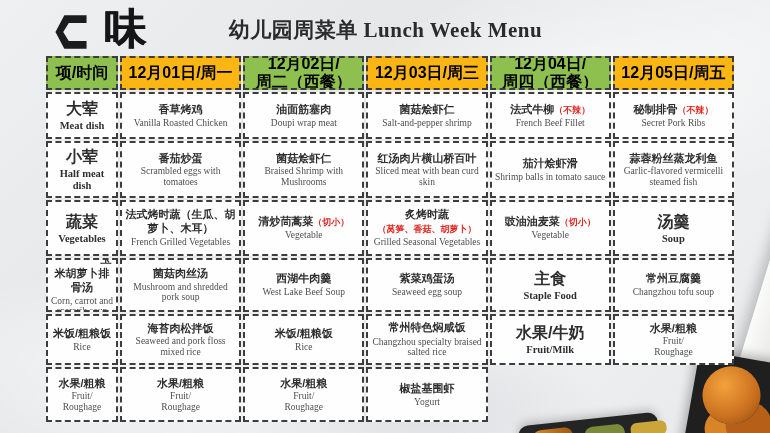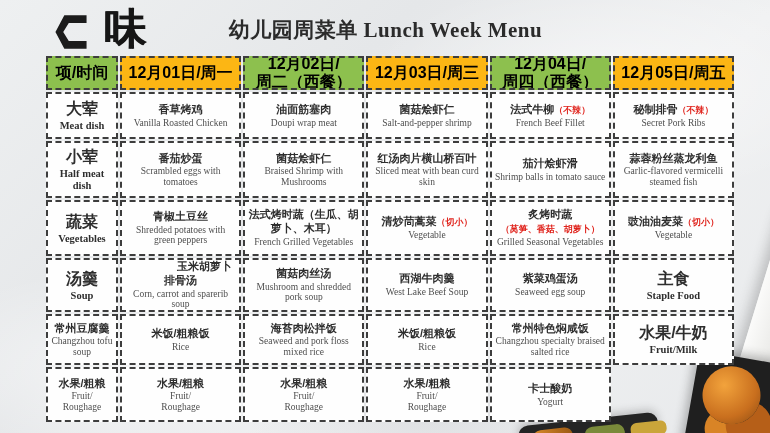--- a/index.html
+++ b/index.html
@@ -154,24 +154,20 @@
     </div>
     <div class="cell dish">
       <div class="zh"><div class="" style="display: inline;">蒜蓉粉丝蒸龙利鱼</div></div>
       <div class="en">Garlic-flavored vermicelli steamed fish</div>
     </div>
     <div class="cell cat">
       <div class="zh">蔬菜</div>
       <div class="en">Vegetables</div>
     </div>
     <div class="cell dish">
-      <div class="zh"><div class="" style="display: inline;">青椒土豆丝</div></div>
-      <div class="en">Shredded potatoes with green peppers</div>
-    </div>
-    <div class="cell dish">
       <div class="zh"><div class="" style="display: inline;">法式烤时蔬（生瓜、胡萝卜、木耳）</div></div>
       <div class="en">French Grilled Vegetables</div>
     </div>
     <div class="cell dish">
       <div class="zh"><div class="" style="display: inline;">清炒茼蒿菜</div><div class="red" style="display: inline;">（切小）</div></div>
       <div class="en">Vegetable</div>
     </div>
     <div class="cell dish">
       <div class="zh"><div class="" style="display: inline;">炙烤时蔬</div><br><div class="red" style="display: inline;">（莴笋、香菇、胡萝卜）</div></div>
       <div class="en">Grilled Seasonal Vegetables</div>
@@ -214,21 +210,21 @@
     </div>
     <div class="cell dish">
       <div class="zh"><div class="" style="display: inline;">海苔肉松拌饭</div></div>
       <div class="en">Seaweed and pork floss mixed rice</div>
     </div>
     <div class="cell dish">
       <div class="zh"><div class="" style="display: inline;">米饭/粗粮饭</div></div>
       <div class="en">Rice</div>
     </div>
     <div class="cell dish">
-      <div class="zh"><div class="" style="display: inline;">常州特色焖咸饭</div></div>
+      <div class="zh"><div class="" style="display: inline; font-family: Liberation Mono, monospace;">常州特色焖咸饭</div></div>
       <div class="en">Changzhou specialty braised salted rice</div>
     </div>
     <div class="cell cat">
       <div class="zh">水果/牛奶</div>
       <div class="en">Fruit/Milk</div>
     </div>
     <div class="cell dish">
       <div class="zh"><div class="" style="display: inline;">水果/粗粮</div></div>
       <div class="en">Fruit/
 Roughage</div>
@@ -242,21 +238,21 @@
       <div class="zh"><div class="" style="display: inline;">水果/粗粮</div></div>
       <div class="en">Fruit/
 Roughage</div>
     </div>
     <div class="cell dish">
       <div class="zh"><div class="" style="display: inline;">水果/粗粮</div></div>
       <div class="en">Fruit/
 Roughage</div>
     </div>
     <div class="cell dish">
-      <div class="zh"><div class="" style="display: inline;">卡士酸奶</div></div>
+      <div class="zh"><div class="" style="display: inline;">椒盐基围虾</div></div>
       <div class="en">Yogurt</div>
     </div>
   </div>
 
 <div class="photo plate-band"></div>
 <div class="photo tray-b">
     <div class="food"></div>
   </div>
 <div class="photo tray-a">
     <div class="food"></div>

